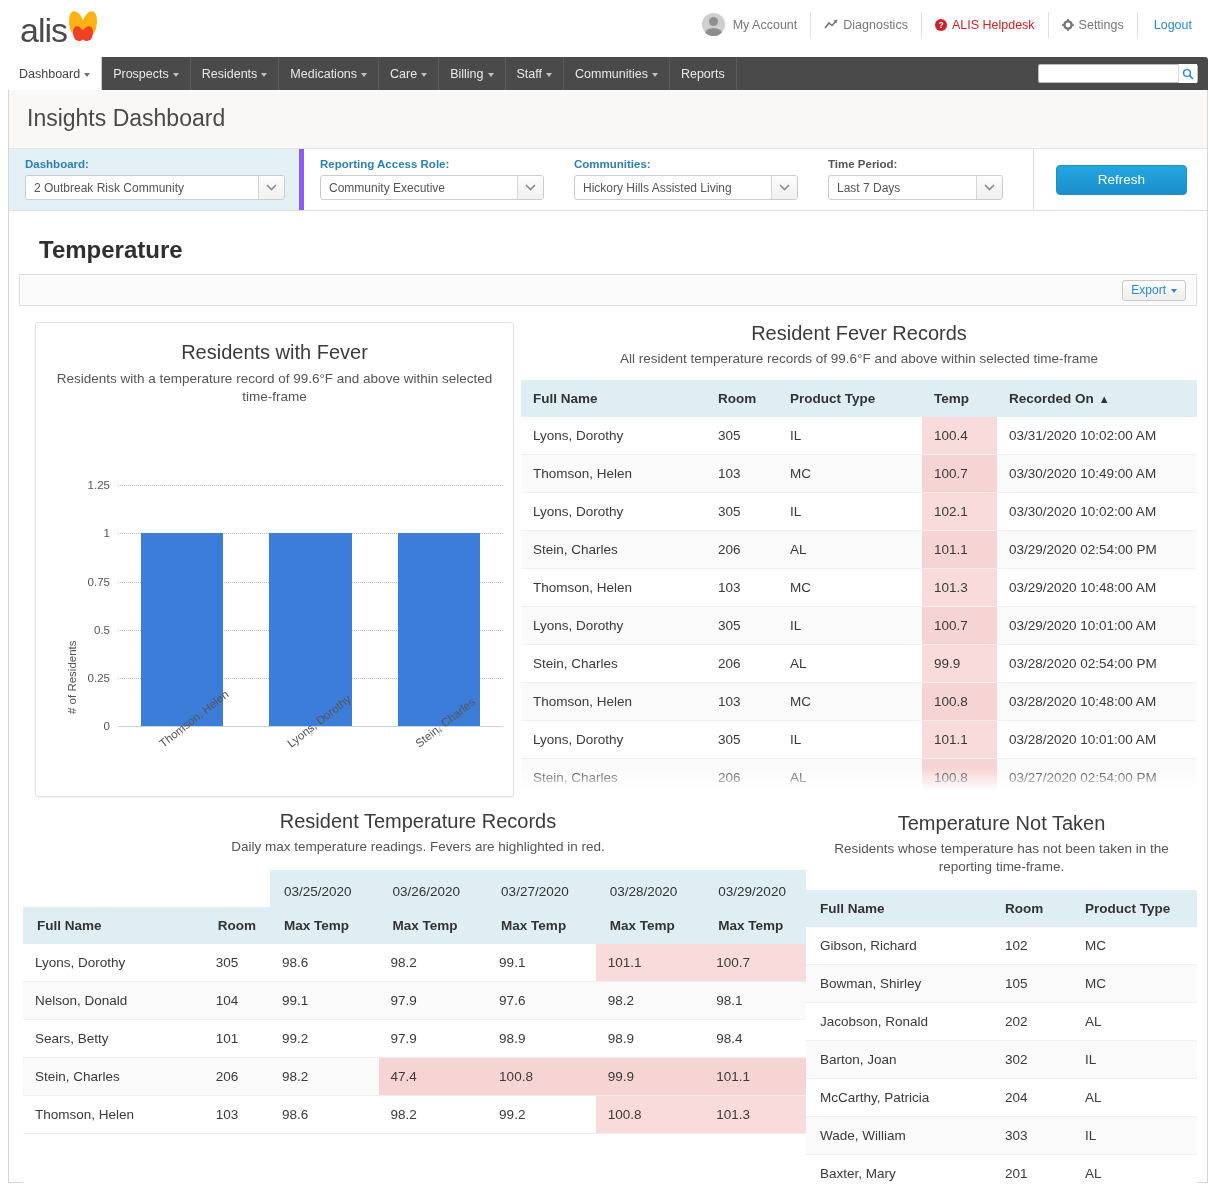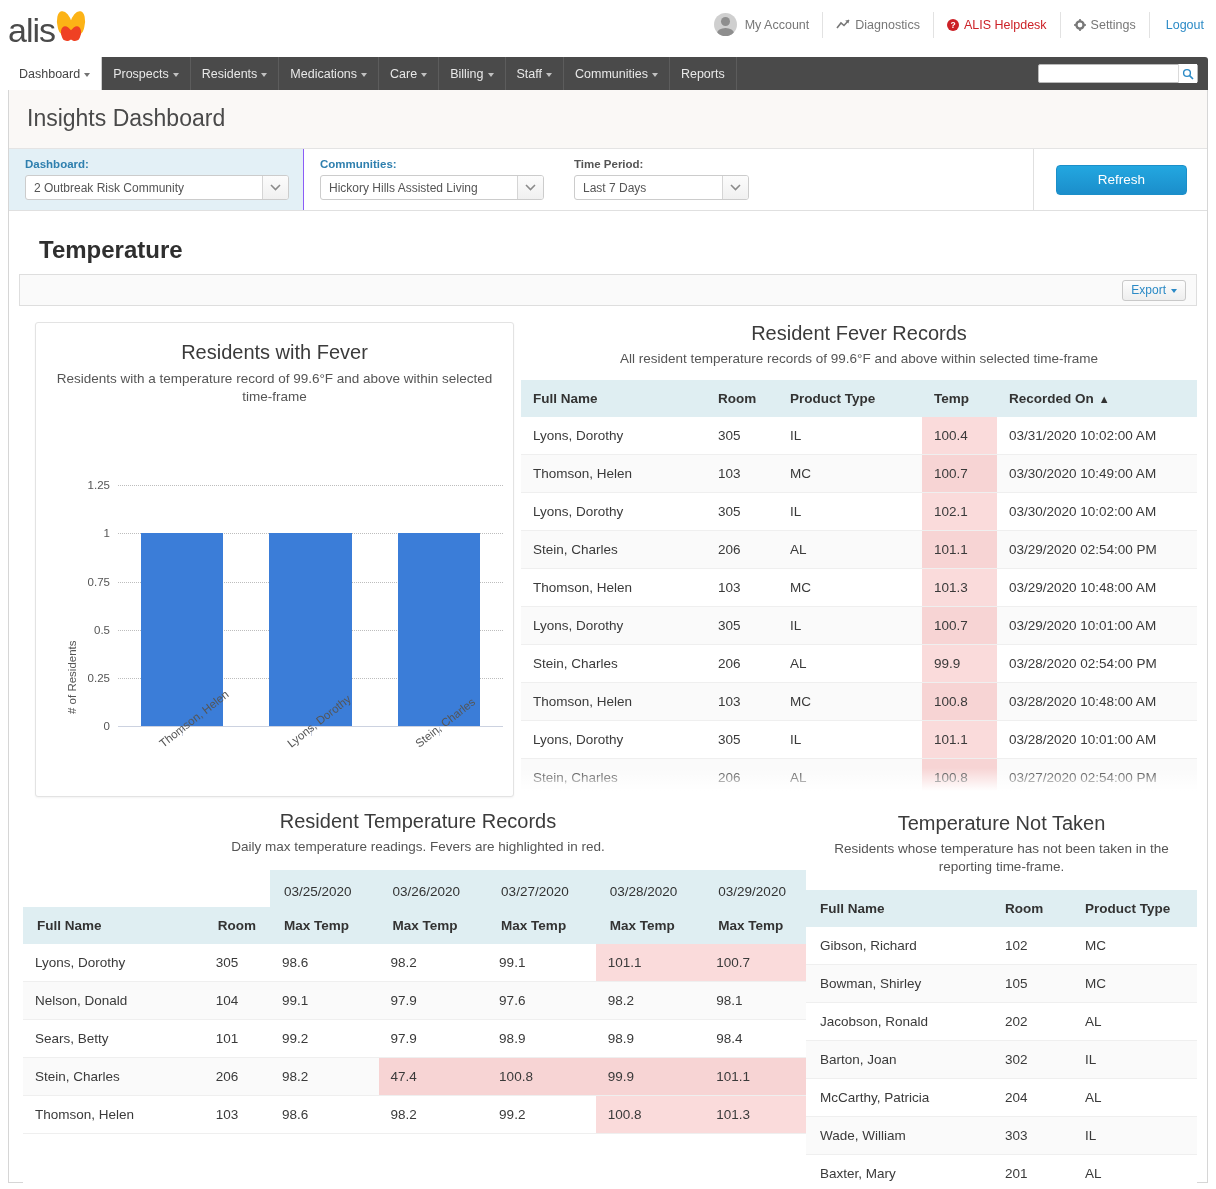--- a/index.html
+++ b/index.html
@@ -11,21 +11,21 @@
     font-size:13px; color:#333;
     overflow:hidden;
   }
 
   
   #page { width:1216px; height:1189px; position:relative; background:#ffffff; }
 
   
   #top-header {
     height:57px; background:#ffffff; position:relative;
-    display:flex; align-items:center; padding:0 8px;
+    display:flex; align-items:center; padding:0 20px;
   }
   #logo-wrap { display:flex; align-items:flex-end; }
   .logo-text {
     font-size:34px; color:#4a4a4a; letter-spacing:-1px;
     font-family:"Liberation Sans", sans-serif; line-height:1; font-weight:400;
   }
   .logo-mark { position:relative; width:38px; height:32px; margin-left:1px; margin-bottom:4px; }
   .logo-mark .petal { position:absolute; border-radius:60% 60% 55% 55% / 70% 70% 40% 40%; }
   .lp1 { width:15px; height:25px; background:#fcb316; left:1px; top:0px; transform:rotate(-14deg); }
   .lp2 { width:15px; height:25px; background:#fcb316; left:14px; top:0px; transform:rotate(14deg); }
@@ -77,21 +77,21 @@
 
   
   #content { margin:0 8px; background:#fff; border:1px solid #d6d6d6; border-top:none; min-height:1090px; }
 
   #page-title-bar { background:#faf8f6; border-bottom:1px solid #e4e4e4; padding:15px 18px 16px; }
   #page-title { font-size:23px; color:#4a4a4a; font-weight:400; }
 
   
   #filter-bar { display:flex; align-items:stretch; border-bottom:1px solid #e0e0e0; height:62px; }
   .filter-group { padding:9px 14px 0 16px; display:flex; flex-direction:column; justify-content:flex-start; }
-  .filter-group.tinted { background:#e3f0f6; border-right:1px solid #8b5cf6; }
+  .filter-group.tinted { background:#e3f0f6; border-right:5px solid #8b5cf6; }
   .filter-label { font-size:11.5px; font-weight:bold; color:#2e7fae; margin-bottom:5px; }
   .filter-label.plain { color:#555; font-weight:bold; }
   .select-box {
     display:flex; align-items:stretch; height:25px; width:100%;
     border:1px solid #ccc; background:#fff; border-radius:3px; overflow:hidden;
   }
   .select-box .sel-val { flex:1; padding:0 8px; display:flex; align-items:center; font-size:12px; color:#555; white-space:nowrap; overflow:hidden; }
   .select-box .sel-arrow {
     width:26px; border-left:1px solid #d5d5d5;
     background:linear-gradient(#fcfcfc,#f0f0f0);
@@ -311,20 +311,31 @@
         <div class="select-box">
           <div class="sel-val">2 Outbreak Risk Community</div>
           <div class="sel-arrow">
             <svg width="11" height="7" viewBox="0 0 11 7">
                 <polyline points="1,1 5.5,5.5 10,1" fill="none" stroke="#8b8b8b" stroke-width="1.6"></polyline>
               </svg>
           </div>
         </div>
       </div>
 
+      <div class="filter-group" style="width:254px">
+        <div class="filter-label">Reporting Access Role:</div>
+        <div class="select-box">
+          <div class="sel-val">Community Executive</div>
+          <div class="sel-arrow">
+            <svg width="11" height="7" viewBox="0 0 11 7">
+                <polyline points="1,1 5.5,5.5 10,1" fill="none" stroke="#8b8b8b" stroke-width="1.6"></polyline>
+              </svg>
+          </div>
+        </div>
+      </div>
 
       <div class="filter-group" style="width:254px">
         <div class="filter-label">Communities:</div>
         <div class="select-box">
           <div class="sel-val">Hickory Hills Assisted Living</div>
           <div class="sel-arrow">
             <svg width="11" height="7" viewBox="0 0 11 7">
                 <polyline points="1,1 5.5,5.5 10,1" fill="none" stroke="#8b8b8b" stroke-width="1.6"></polyline>
               </svg>
           </div>

